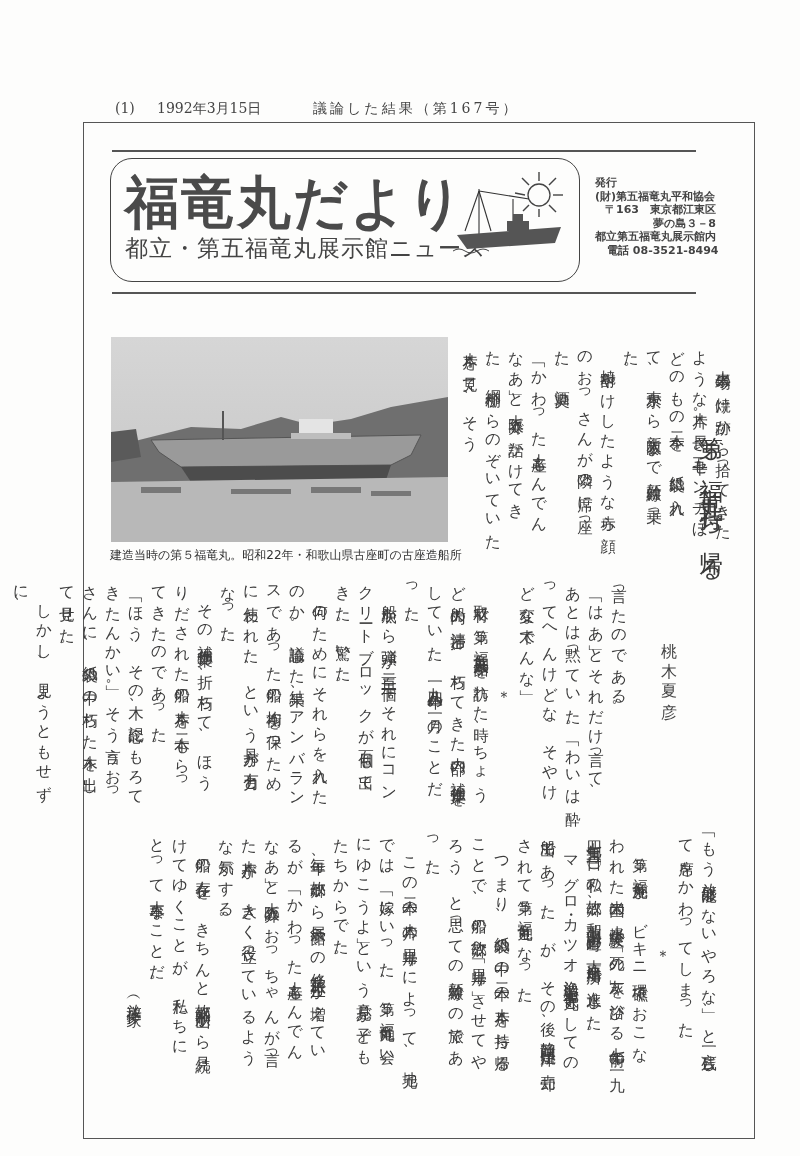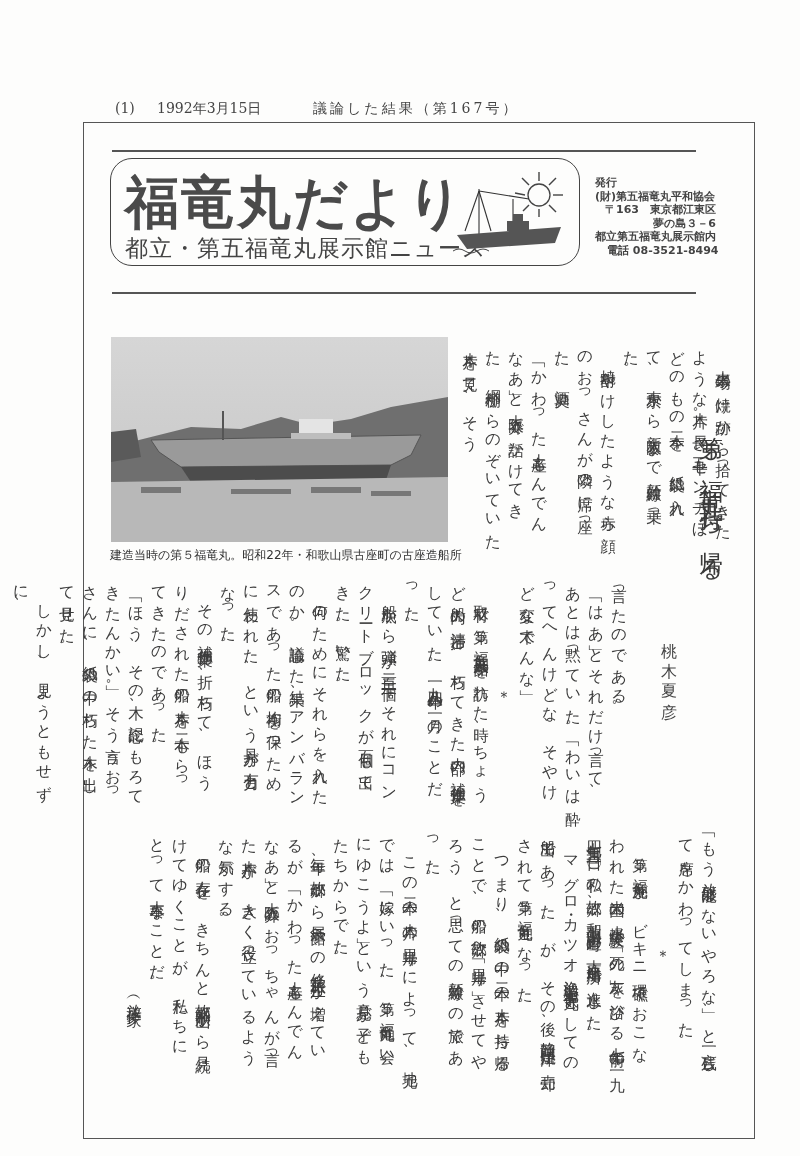--- a/index.html
+++ b/index.html
@@ -7,21 +7,21 @@
     width:800px; height:1156px; background:#fdfdfc; position:relative; overflow:hidden;
     font-family:"DejaVu Serif","Liberation Serif",serif; color:#3a3a3a;
   }
   .running-head { position:absolute; top:100px; left:115px; font-size:14px; color:#444; white-space:nowrap; }
   .running-head span { position:absolute; top:0; white-space:nowrap; }
   .page-frame {
     position:absolute; left:83px; top:122px; width:672px; height:1017px;
     border:1.5px solid #555; border-radius:0; box-sizing:border-box;
   }
   .masthead {
-    position:absolute; left:110px; top:158px; width:470px; height:108px;
+    position:absolute; left:110px; top:158px; width:470px; height:124px;
     border:1.5px solid #444; border-radius:22px; box-sizing:border-box;
   }
   .masthead-rule { position:absolute; left:112px; width:584px; height:1.5px; background:#555; }
   .mast-title {
     position:absolute; left:14px; top:6px; font-size:54px; font-weight:bold; letter-spacing:2px;
     color:#4a4a4a; font-family:"DejaVu Serif",serif; transform:scaleY(1.05); transform-origin:top left;
     white-space:nowrap;
   }
   .mast-sub {
     position:absolute; left:14px; top:74px; font-size:23px; color:#444; letter-spacing:1px; white-space:nowrap;
@@ -99,21 +99,21 @@
     <rect x="56" y="52" width="22" height="10" fill="#555"></rect>
     <rect x="62" y="45" width="10" height="8" fill="#555"></rect>
     <path d="M2 82 q6 -4 12 0 t12 0 t12 0" stroke="#444" fill="none" stroke-width="1"></path>
   </svg>
 </div>
 
 <div class="publisher">
   <div>発行</div>
   <div>(財)第五福竜丸平和協会</div>
   <div style="padding-left:10px">〒163　東京都江東区</div>
-  <div style="padding-left:58px">夢の島３－6</div>
+  <div style="padding-left:58px">夢の島３－8</div>
   <div>都立第五福竜丸展示館内</div>
   <div style="padding-left:12px">電話 08-3521-8494</div>
 </div>
 
 <div class="photo">
   <svg width="337" height="205" viewBox="0 0 337 205">
     <defs>
       <linearGradient id="sky" x1="0" y1="0" x2="0" y2="1">
         <stop offset="0" stop-color="#d6d6d6"></stop>
           <stop offset="1" stop-color="#c4c4c4"></stop>

